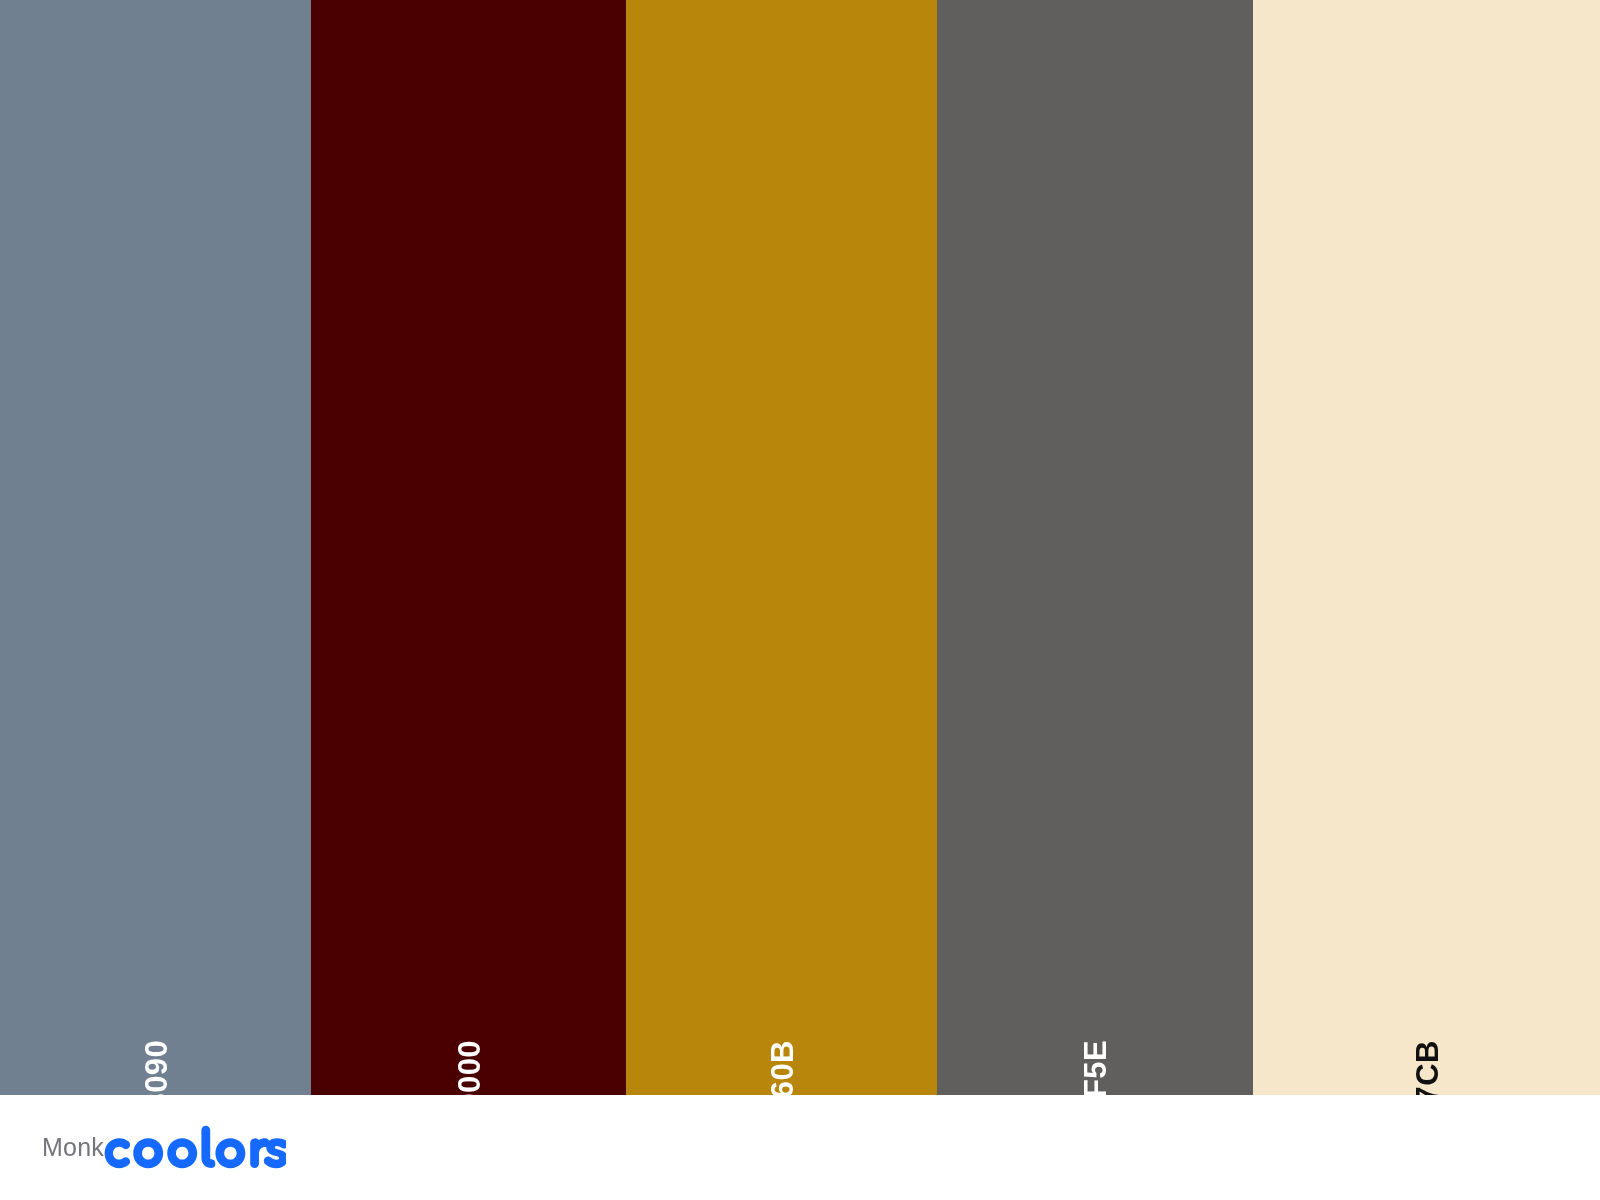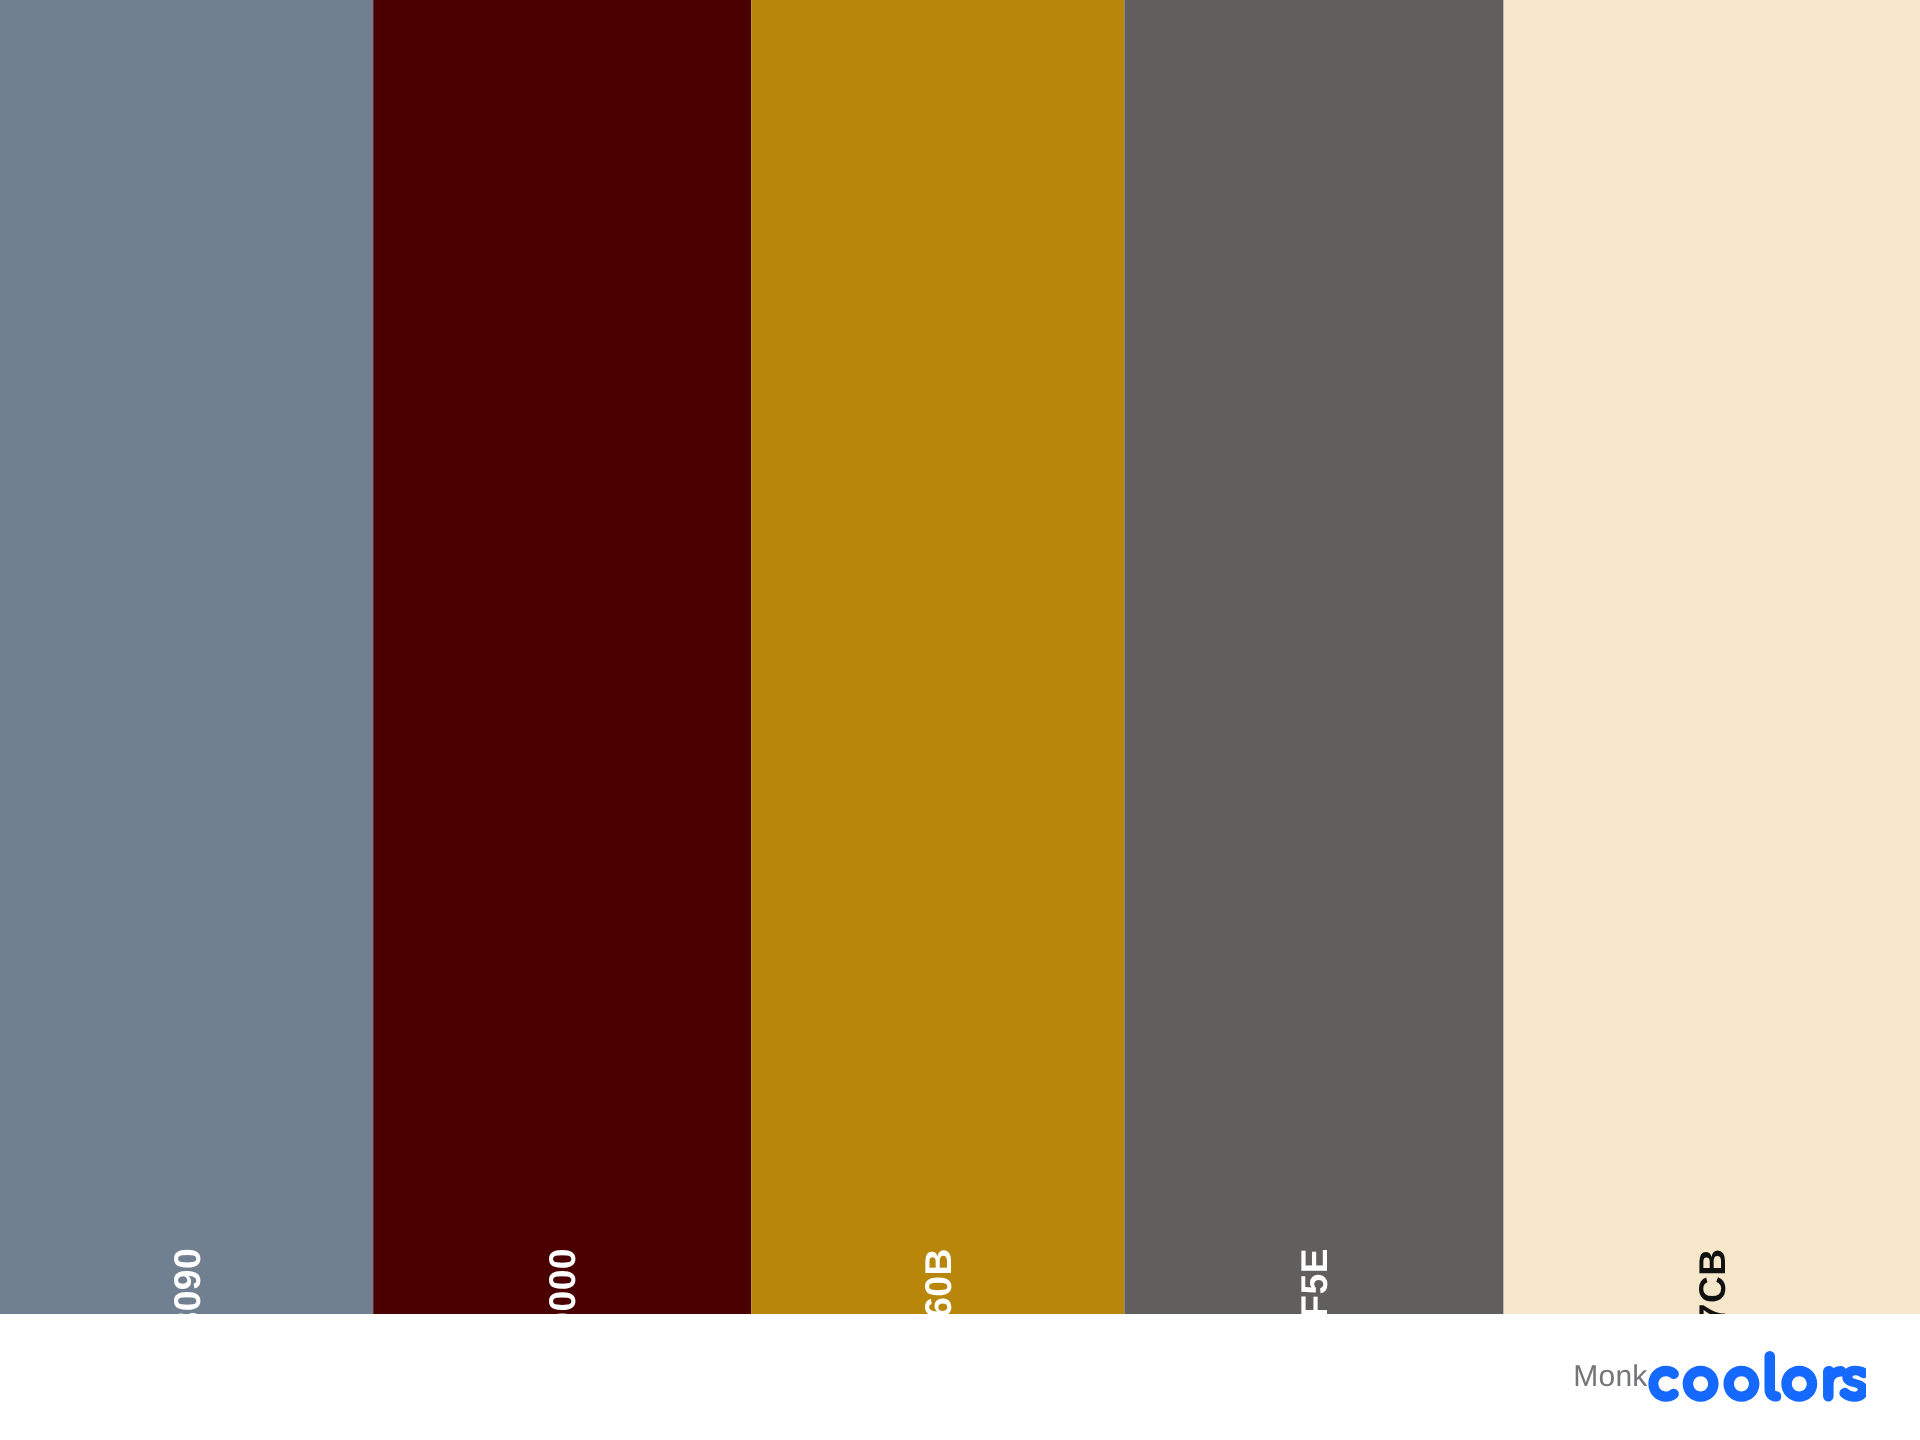--- a/index.html
+++ b/index.html
@@ -39,21 +39,21 @@
     letter-spacing:0.4px;
     line-height:1;
     white-space:nowrap;
     user-select:none;
   }
   .footer {
     flex:1 1 auto;
     background:#ffffff;
     display:flex;
     align-items:center;
-    justify-content:flex-end;
+    justify-content:flex-start;
     padding:0 45px 0 42px;
   }
   .palette-name {
     font-size:25px;
     color:#74757a;
     font-weight:400;
     letter-spacing:0.2px;
   }
   .brand-logo {
     display:flex;

